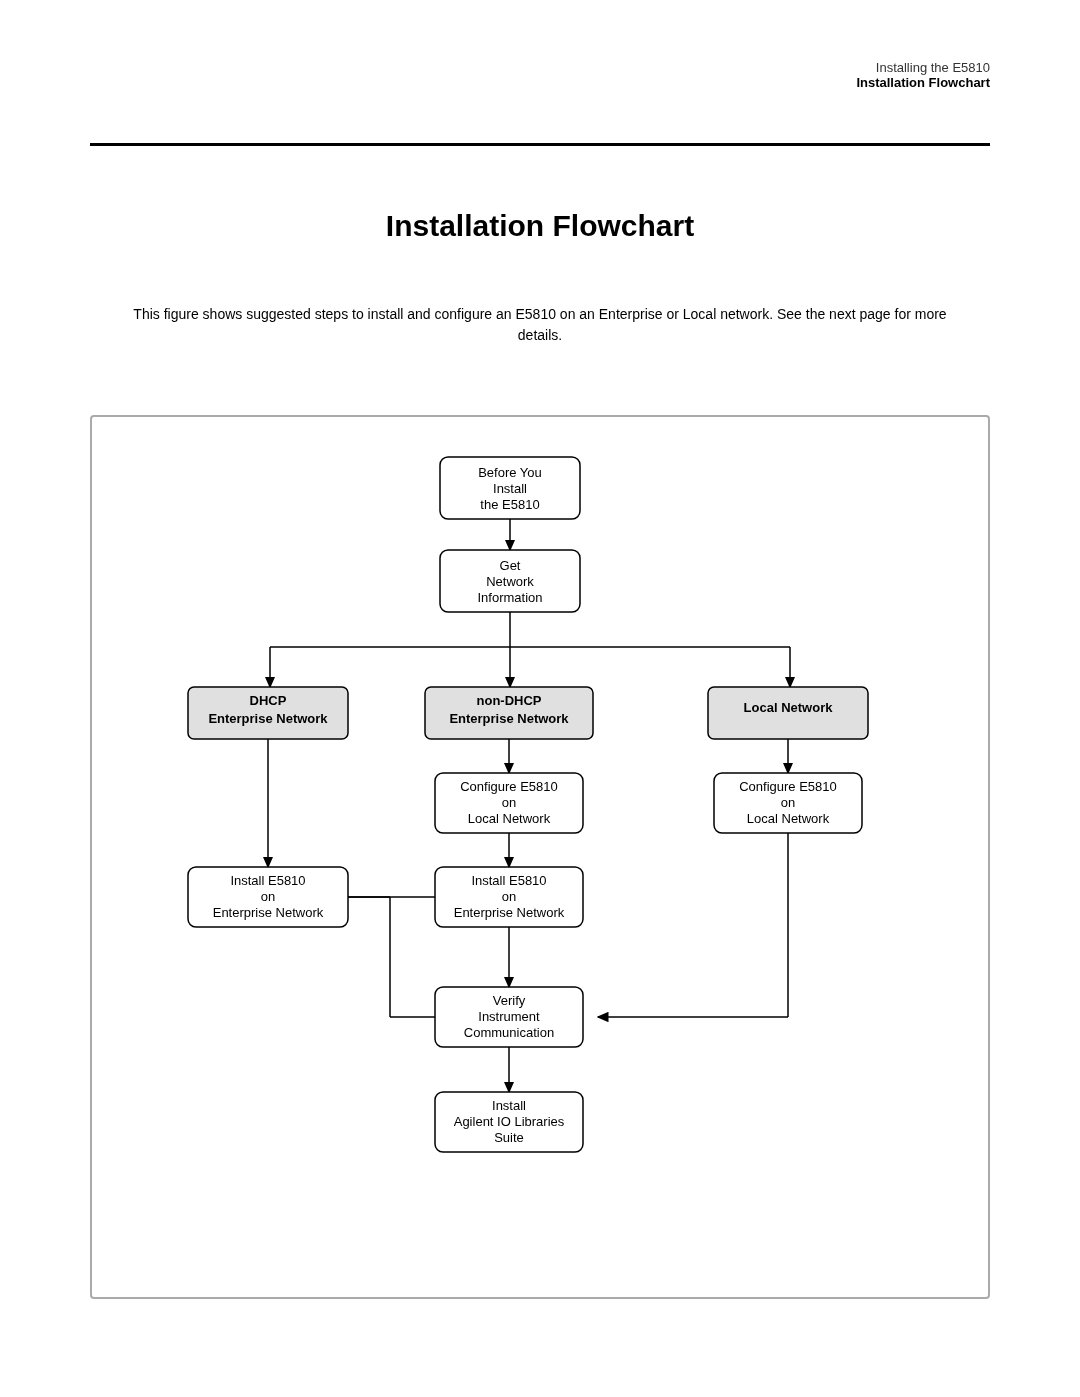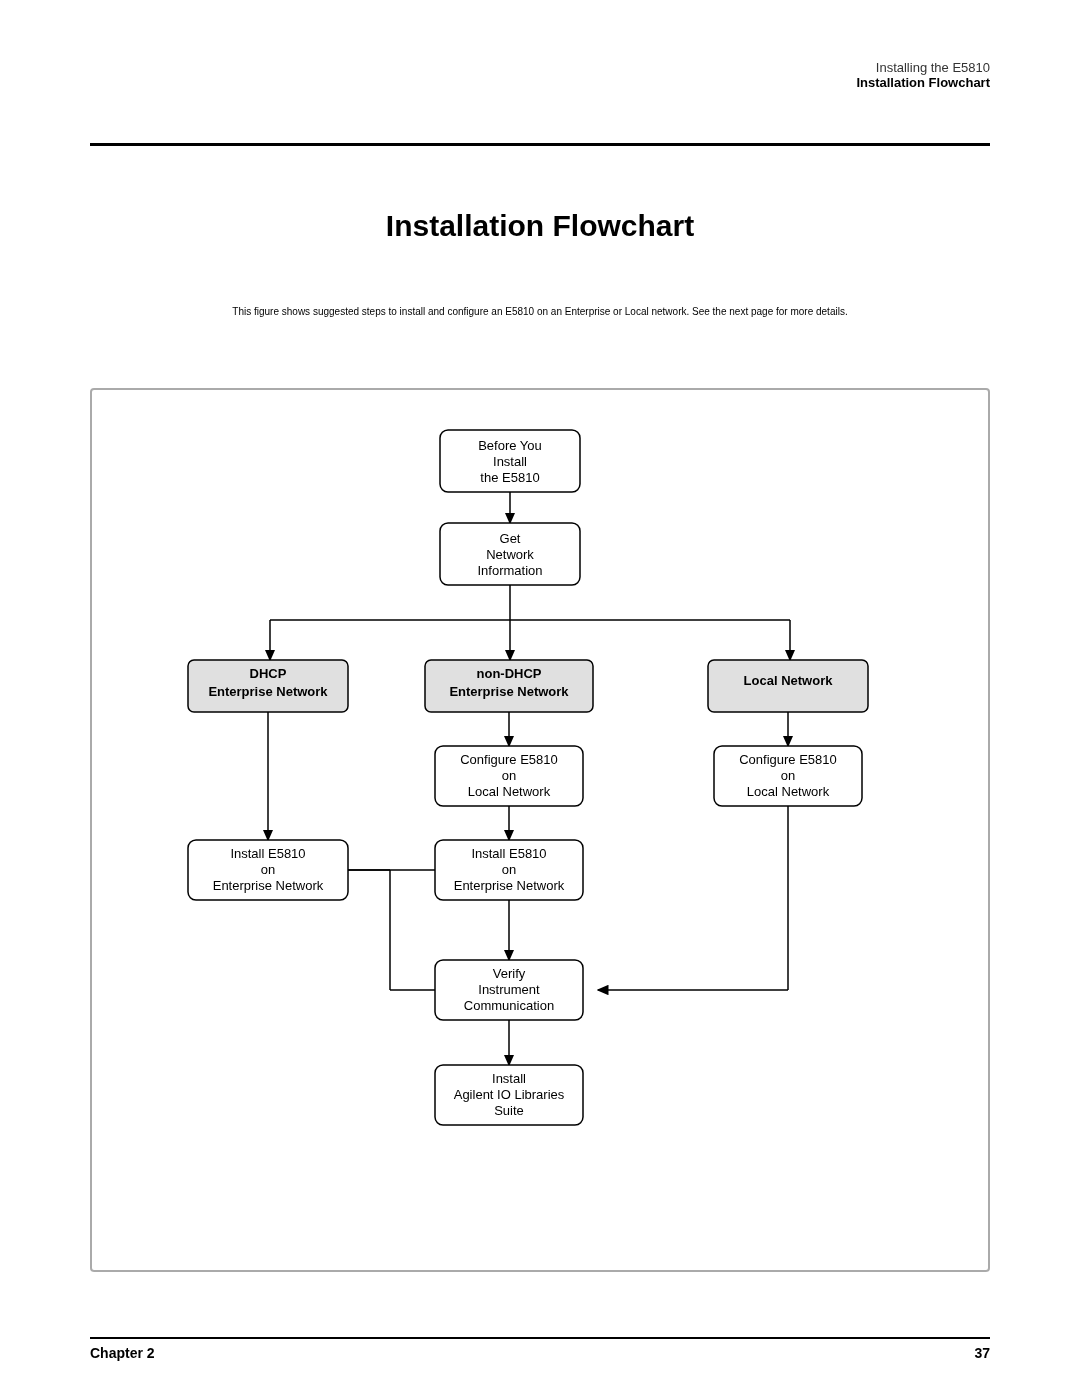--- a/index.html
+++ b/index.html
@@ -51,21 +51,21 @@
       text-align: center;
       font-size: 30px;
       font-weight: bold;
       margin: 18px 90px 0 90px;
       color: #000;
     }
 
     
     .description {
       text-align: center;
-      font-size: 10px;
+      font-size: 14px;
       margin: 16px 130px 0 130px;
       line-height: 1.5;
       color: #000;
     }
 
     
     .flowchart-outer {
       margin: 24px 90px 0 90px;
       border: 2px solid #aaa;
       border-radius: 4px;
@@ -218,20 +218,14 @@
       <text class="flow-text" x="379" y="558"><tspan x="379" dy="0">Verify</tspan><tspan x="379" dy="16">Instrument</tspan><tspan x="379" dy="16">Communication</tspan></text>
 
       <line class="arrow" x1="379" y1="600" x2="379" y2="645"></line>
 
       <rect class="flow-box-rounded" x="305" y="645" width="148" height="60" rx="8" ry="8"></rect>
       <text class="flow-text" x="379" y="663"><tspan x="379" dy="0">Install</tspan><tspan x="379" dy="16">Agilent IO Libraries</tspan><tspan x="379" dy="16">Suite</tspan></text>
 
     </svg>
   </div>
 
-  <div class="footer">
-    <span class="footer-chapter">
-      <span>Chapter</span>&nbsp;<span>2</span>
-    </span>
-    <span class="footer-page">37</span>
-  </div>
 
 </div>
 
 </body></html>

